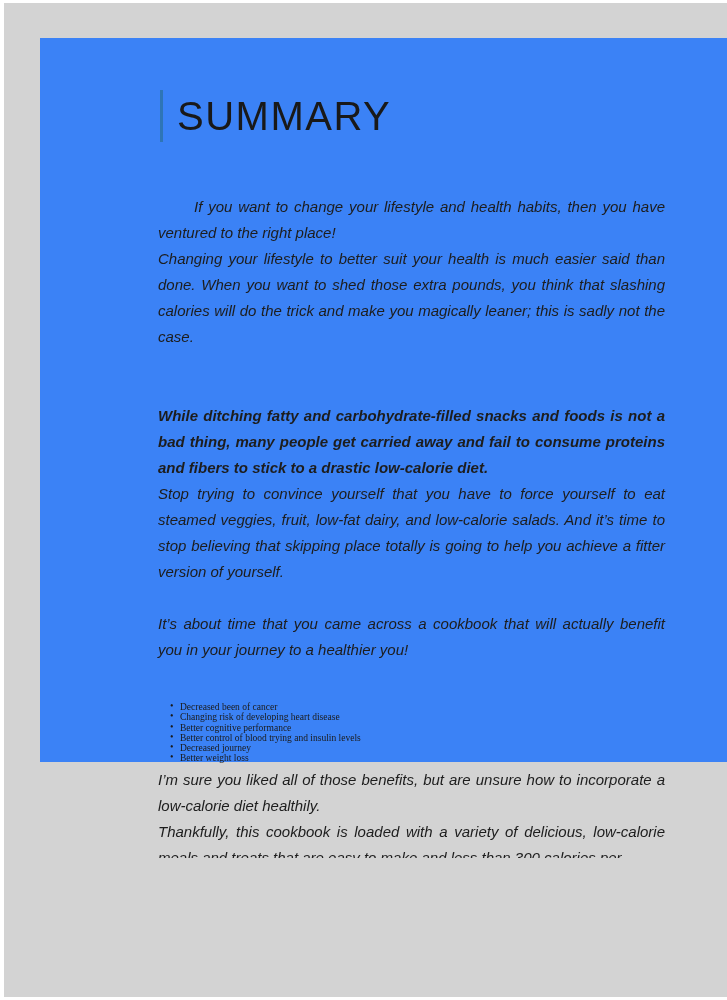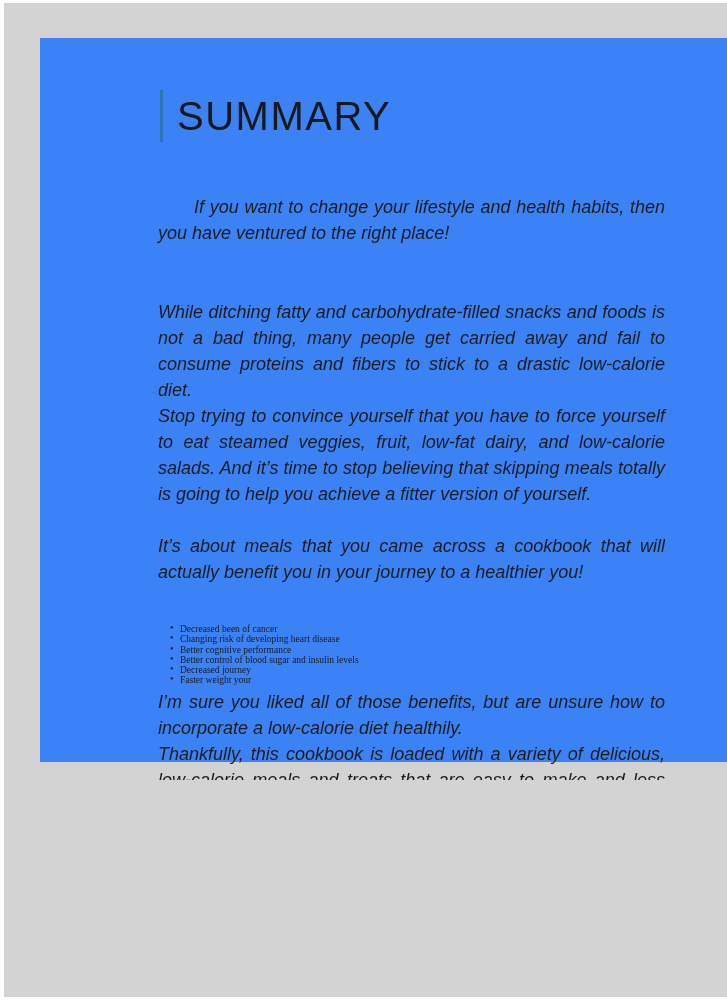--- a/index.html
+++ b/index.html
@@ -49,28 +49,28 @@
     font-size: 40px;
     font-weight: 400;
     letter-spacing: 1.5px;
     color: #191919;
     line-height: 52px;
     white-space: nowrap;
   }
   .body-par {
     font-family: "Liberation Sans", sans-serif;
     font-style: italic;
-    font-size: 18px;
+    font-size: 15px;
     line-height: 26px;
     color: #1d1d1d;
     text-align: justify;
     margin: 0;
   }
   .p1 { margin-top: 52px; text-indent: 36px; }
-  .p3 { margin-top: 53px; }
+  .p3 { margin-top: 53px; font-weight: bold; }
   .p5 { margin-top: 26px; }
   .p7 { margin-top: 3px; }
   .p8-clip {
     height: 39px;
     overflow: hidden;
   }
   .benefits {
     margin: 39px 0 0 0;
     padding: 0 0 0 12px;
     list-style: none;
@@ -98,52 +98,53 @@
   <div class="desk">
     <div class="page">
       <div class="content">
 
         <div class="title-block">
           <span class="title-text">SUMMARY</span>
         </div>
 
         <p class="body-par p1">If you want to change your lifestyle and health habits, then you have ventured to the right place!</p>
 
+        <p class="body-par">Changing your lifestyle to better suit your health is much easier said than done. When you want to shed those extra pounds, you think that slashing calories will do the trick and make you magically leaner; this is sadly not the case.</p>
 
         <p class="body-par p3">While ditching fatty and carbohydrate-filled snacks and foods is not a bad thing, many people get carried away and fail to consume proteins and fibers to stick to a drastic low-calorie diet.</p>
 
-        <p class="body-par">Stop trying to convince yourself that you have to force yourself to eat steamed veggies, fruit, low-fat dairy, and low-calorie salads. And it’s time to stop believing that skipping meals totally is going to help you achieve a fitter version of yourself.</p>
+        <p class="body-par">Stop trying to convince yourself that you have to force yourself to eat steamed veggies, fruit, low-fat dairy, and low-calorie salads. And it’s time to stop believing that skipping place totally is going to help you achieve a fitter version of yourself.</p>
 
-        <p class="body-par p5">It’s about meals that you came across a cookbook that will actually benefit you in your journey to a healthier you!</p>
+        <p class="body-par p5">It’s about time that you came across a cookbook that will actually benefit you in your journey to a healthier you!</p>
 
 
         <ul class="benefits">
           <li>
             <span class="bullet-dot">•</span>
             <span>Decreased been of cancer</span>
           </li>
           <li>
             <span class="bullet-dot">•</span>
             <span>Changing risk of developing heart disease</span>
           </li>
           <li>
             <span class="bullet-dot">•</span>
             <span>Better cognitive performance</span>
           </li>
           <li>
             <span class="bullet-dot">•</span>
-            <span>Better control of blood sugar and insulin levels</span>
+            <span>Better control of blood trying and insulin levels</span>
           </li>
           <li>
             <span class="bullet-dot">•</span>
             <span>Decreased journey</span>
           </li>
           <li>
             <span class="bullet-dot">•</span>
-            <span>Faster weight your</span>
+            <span>Better weight loss</span>
           </li>
         </ul>
 
         <p class="body-par p7">I’m sure you liked all of those benefits, but are unsure how to incorporate a low-calorie diet healthily.</p>
 
         <div class="p8-clip">
           <p class="body-par">Thankfully, this cookbook is loaded with a variety of delicious, low-calorie meals and treats that are easy to make and less than 300 calories per</p>
         </div>
 
       </div>

